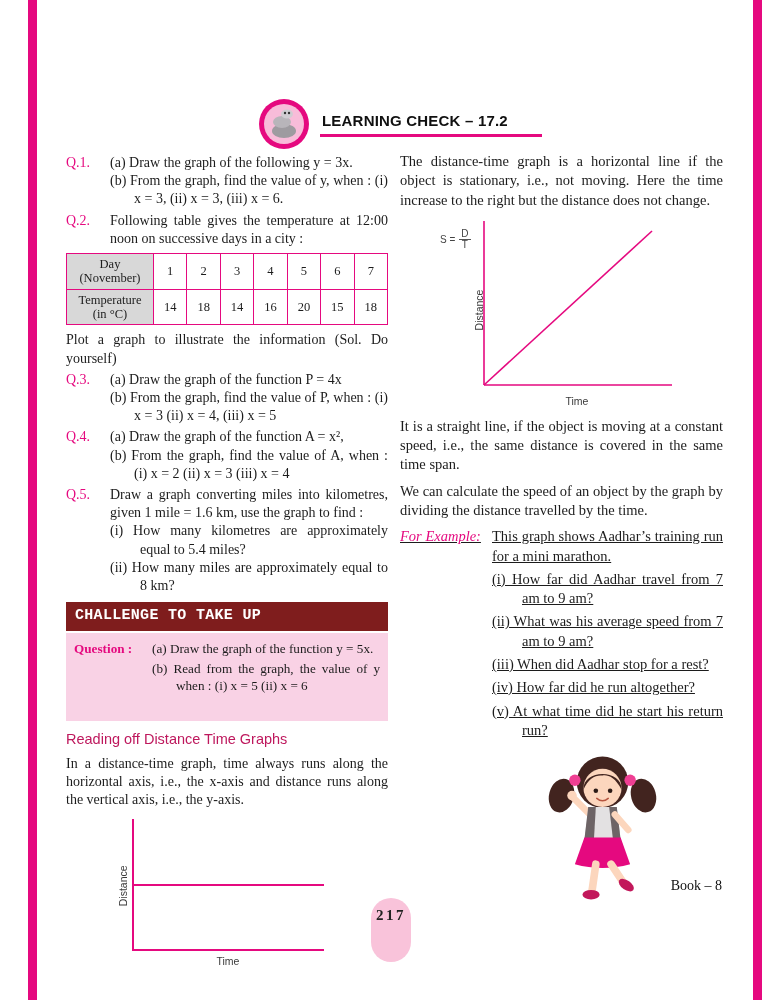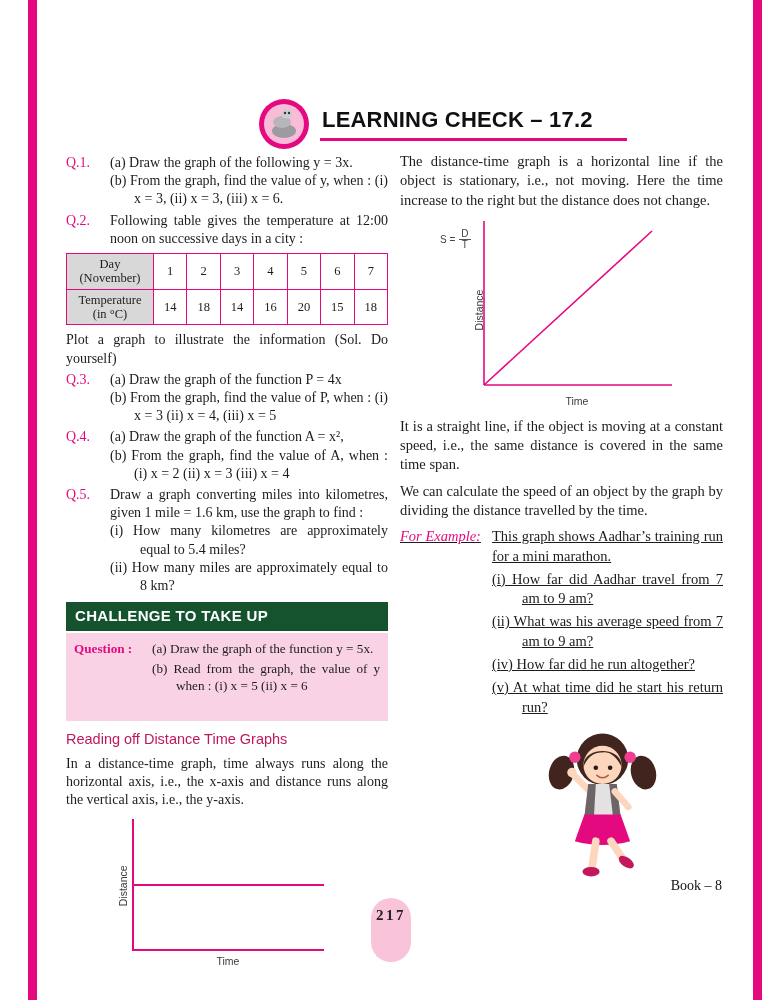--- a/index.html
+++ b/index.html
@@ -10,21 +10,21 @@
     overflow:hidden;
   }
   .strip { position:absolute; top:0; bottom:0; width:9px; background:#e5097f; }
   .strip.left { left:28px; }
   .strip.right { left:753px; }
 
   
   .header { position:absolute; left:258px; top:98px; display:flex; align-items:center; }
   .badge { width:52px; height:52px; flex:0 0 52px; }
   .title-wrap { margin-left:10px; padding-bottom:5px; border-bottom:3px solid #e5097f; }
-  .title { font-family:"Liberation Sans", sans-serif; font-weight:bold; font-size:22px;
+  .title { font-family:"Liberation Sans", sans-serif; font-weight:bold; font-size:15px;
            color:#101010; letter-spacing:.2px; padding:0 34px 0 2px; }
 
   
   .left-col  { position:absolute; left:66px; top:154px; width:322px;
                font-size:14px; line-height:1.3; text-align:justify; }
   .right-col { position:absolute; left:400px; top:152px; width:323px;
                font-size:14.5px; line-height:1.33; text-align:justify; }
 
   .qrow { display:flex; margin-bottom:3px; }
   .qnum { color:#e5097f; flex:0 0 44px; width:44px; }
@@ -34,21 +34,21 @@
 
   
   table.temp-table { border-collapse:collapse; width:100%; margin:5px 0 6px; }
   .temp-table td { border:1px solid #e5097f; text-align:center; font-size:12.5px;
                    padding:3px 2px; height:31px; }
   .temp-table td.hcell { background:#d8d8d8; width:87px; line-height:1.15; }
 
   .after-par { margin-bottom:3px; }
 
   
-  .banner { background:#14532d; color:#fff; font-family:Liberation Sans, sans-serif;
+  .banner { background:#7f1d1d; color:#fff; font-family:Liberation Mono, monospace;
             font-weight:bold; font-size:15px; padding:4px 9px 5px; letter-spacing:.3px;
             margin:7px 0 2px; }
   .challenge-box { background:#f9d2e5; padding:7px 8px 24px; display:flex; font-size:13.2px; }
   .challenge-label { color:#e5097f; font-weight:bold; flex:0 0 78px; width:78px; }
   .challenge-parts { flex:1; }
   .challenge-parts p { margin-bottom:3px; }
 
   .reading-heading { color:#be185d; font-family:"Liberation Sans", sans-serif;
                      font-size:14.5px; margin:9px 0 6px; text-align:left; }
 
@@ -238,20 +238,21 @@
     <p class="rpar">It is a straight line, if the object is moving at a constant speed, i.e., the same distance is covered in the same time span.</p>
 
     <p class="rpar">We can calculate the speed of an object by the graph by dividing the distance travelled by the time.</p>
 
     <div class="example">
       <span class="ex-label">For Example:</span>
       <div class="ex-body">
         <p>This graph shows Aadhar’s training run for a mini marathon.</p>
         <p class="hang2">(i) How far did Aadhar travel from 7 am to 9 am?</p>
         <p class="hang2">(ii) What was his average speed from 7 am to 9 am?</p>
+        <p class="hang2">(iii) When did Aadhar stop for a rest?</p>
         <p class="hang2">(iv) How far did he run altogether?</p>
         <p class="hang2">(v) At what time did he start his return run?</p>
       </div>
     </div>
 
     <div class="girl-wrap">
       <svg viewBox="0 0 130 170" width="145" height="162">
         <ellipse cx="22" cy="52" rx="13" ry="18" fill="#42241f" transform="rotate(15 22 52)"></ellipse>
         <ellipse cx="108" cy="52" rx="13" ry="18" fill="#42241f" transform="rotate(-15 108 52)"></ellipse>
         <circle cx="65" cy="38" r="27" fill="#42241f"></circle>

